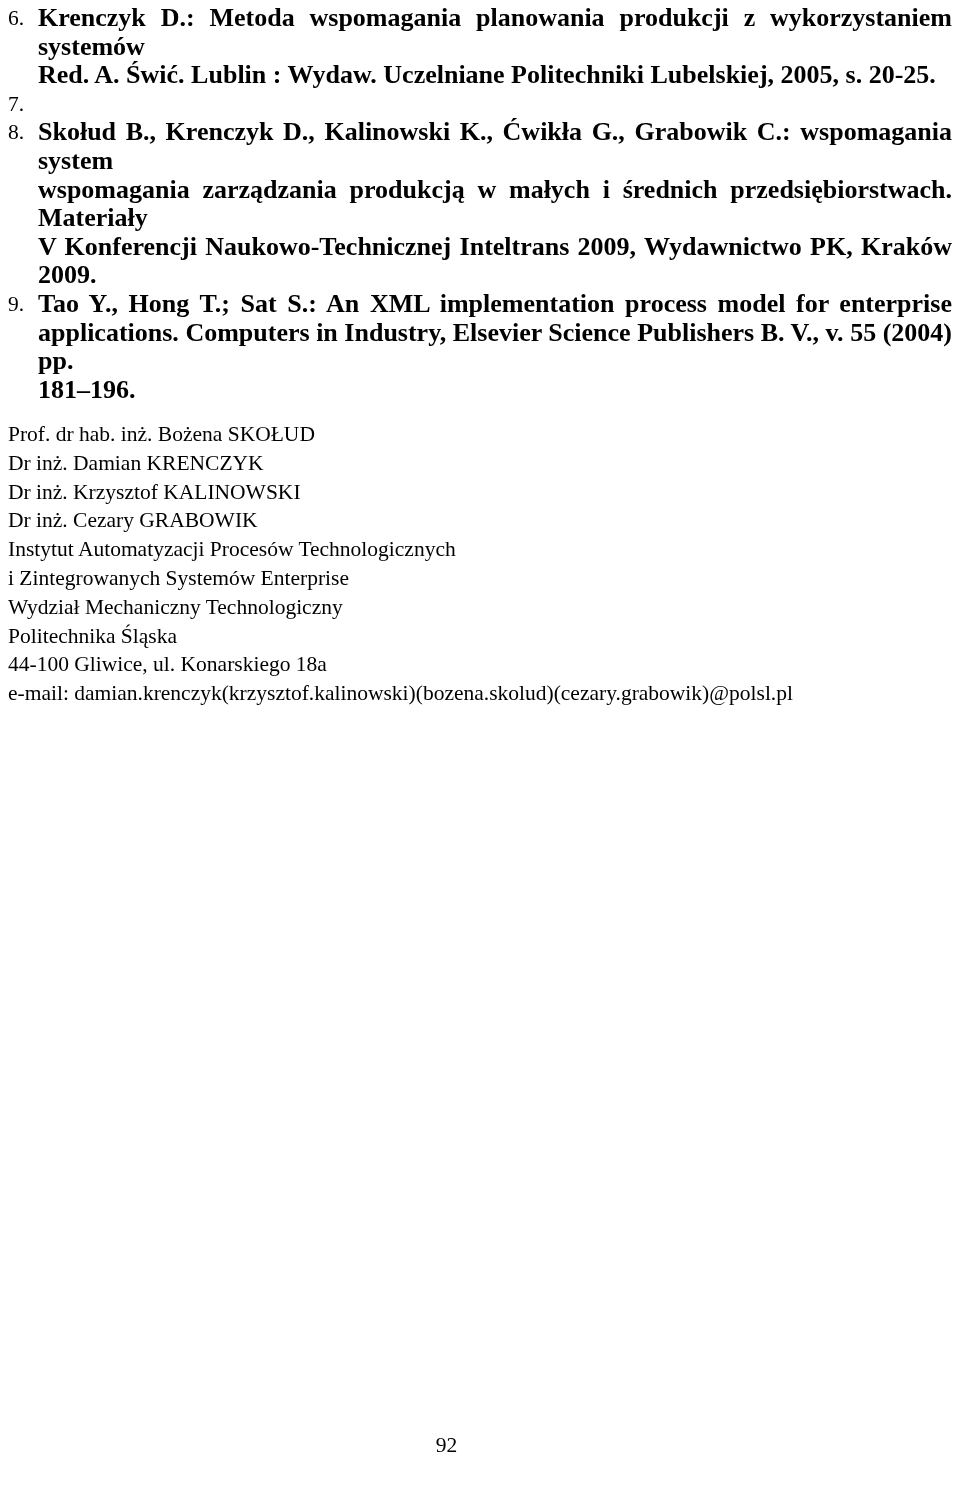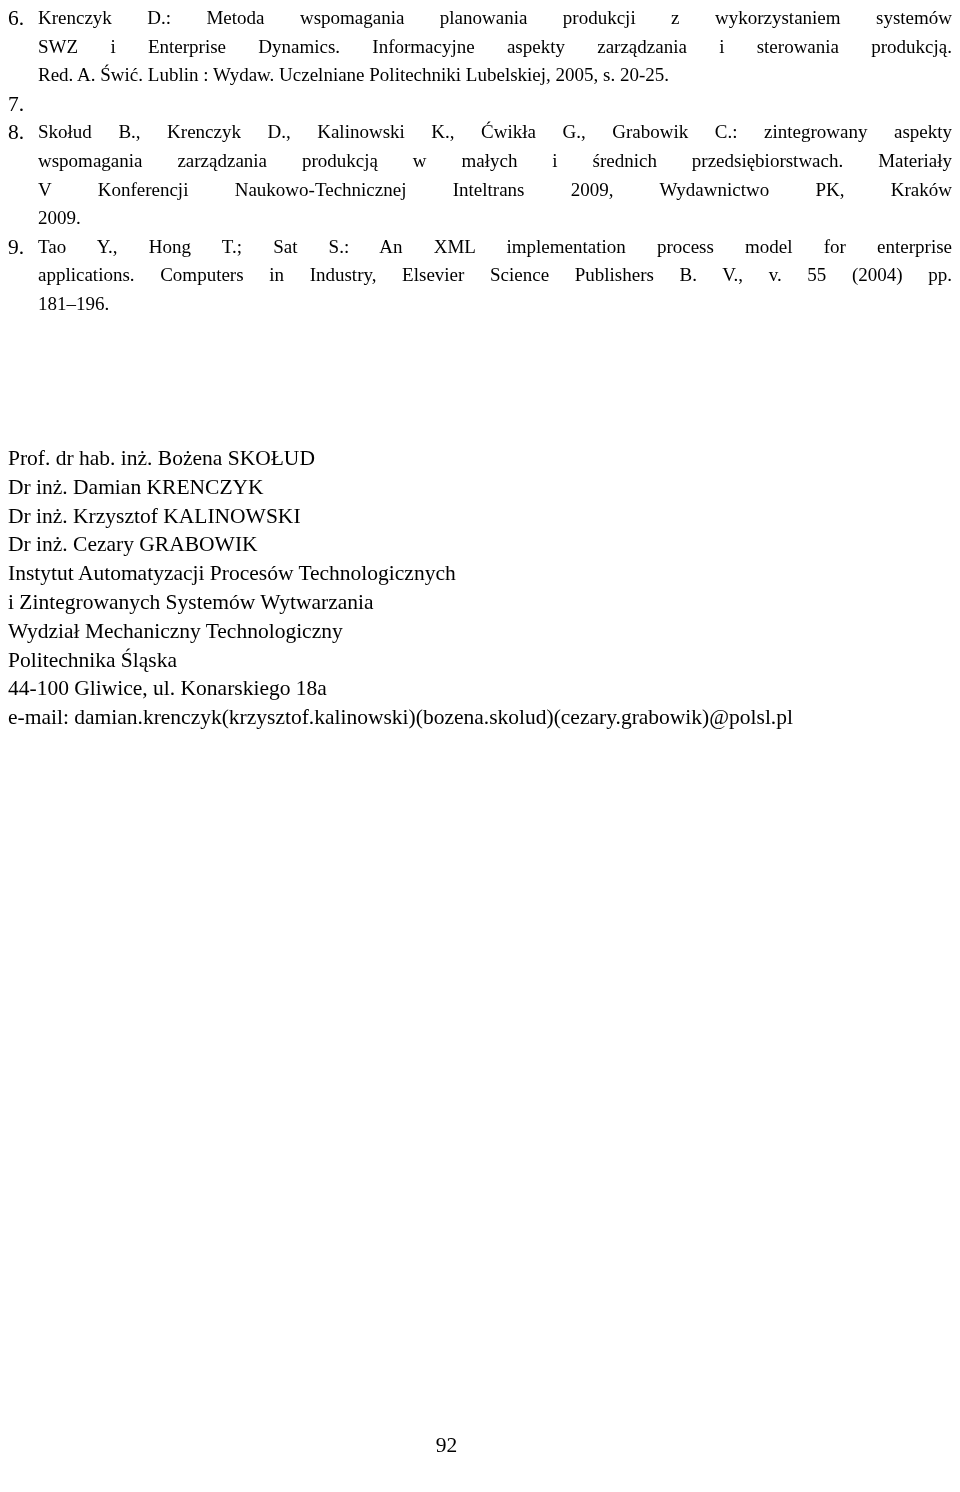--- a/index.html
+++ b/index.html
@@ -34,40 +34,41 @@
     flex: 0 0 30px;
     width: 30px;
     text-align: left;
     font-size: 21.5px;
     line-height: 28.6px;
   }
   .ref-body {
     flex: 1 1 auto;
     text-align: justify;
     text-justify: inter-word;
-    font-size: 19px;
+    font-size: 26px;
     line-height: 28.6px;
     hyphens: none;
+    font-weight: bold;
   }
   
   .ln {
     display: block;
     text-align: justify;
     text-align-last: justify;
     white-space: normal;
   }
   .ln.flush {
     text-align-last: left;
   }
 
   
   .authors {
     position: absolute;
     left: 8px;
-    top: 444px;
+    top: 420px;
     width: 944px;
   }
   .auth-line {
     font-size: 21.5px;
     line-height: 28.8px;
     white-space: nowrap;
   }
 
   
   .folio {
@@ -84,35 +85,34 @@
 <body>
 
 <div class="page">
 
   <div class="refs">
 
     <div class="ref-item">
       <div class="ref-num">6.</div>
       <div class="ref-body">
         <span class="ln">Krenczyk D.: Metoda wspomagania planowania produkcji z wykorzystaniem systemów</span>
-        <span class="ln">SWZ i Enterprise Dynamics. Informacyjne aspekty zarządzania i sterowania produkcją.</span>
         <span class="ln flush">Red. A. Świć. Lublin : Wydaw. Uczelniane Politechniki Lubelskiej, 2005, s. 20-25.</span>
       </div>
     </div>
 
     <div class="ref-item">
       <div class="ref-num">7.</div>
       <div class="ref-body">
       </div>
     </div>
 
     <div class="ref-item">
       <div class="ref-num">8.</div>
       <div class="ref-body">
-        <span class="ln">Skołud B., Krenczyk D., Kalinowski K., Ćwikła G., Grabowik C.: zintegrowany aspekty</span>
+        <span class="ln">Skołud B., Krenczyk D., Kalinowski K., Ćwikła G., Grabowik C.: wspomagania system</span>
         <span class="ln">wspomagania zarządzania produkcją w małych i średnich przedsiębiorstwach. Materiały</span>
         <span class="ln">V Konferencji Naukowo-Technicznej Inteltrans 2009, Wydawnictwo PK, Kraków</span>
         <span class="ln flush">2009.</span>
       </div>
     </div>
 
     <div class="ref-item">
       <div class="ref-num">9.</div>
       <div class="ref-body">
         <span class="ln">Tao Y., Hong T.; Sat S.: An XML implementation process model for enterprise</span>
@@ -122,21 +122,21 @@
     </div>
 
   </div>
 
   <div class="authors">
     <div class="auth-line">Prof. dr hab. inż. Bożena SKOŁUD</div>
     <div class="auth-line">Dr inż. Damian KRENCZYK</div>
     <div class="auth-line">Dr inż. Krzysztof KALINOWSKI</div>
     <div class="auth-line">Dr inż. Cezary GRABOWIK</div>
     <div class="auth-line">Instytut Automatyzacji Procesów Technologicznych</div>
-    <div class="auth-line">i Zintegrowanych Systemów Wytwarzania</div>
+    <div class="auth-line">i Zintegrowanych Systemów Enterprise</div>
     <div class="auth-line">Wydział Mechaniczny Technologiczny</div>
     <div class="auth-line">Politechnika Śląska</div>
     <div class="auth-line">44-100 Gliwice, ul. Konarskiego 18a</div>
     <div class="auth-line">e-mail: damian.krenczyk(krzysztof.kalinowski)(bozena.skolud)(cezary.grabowik)@polsl.pl</div>
   </div>
 
   <div class="folio">92</div>
 
 </div>
 

